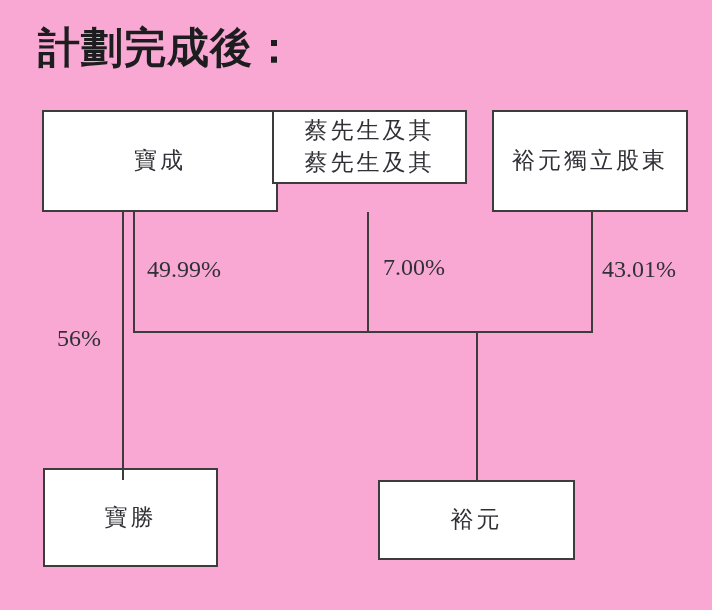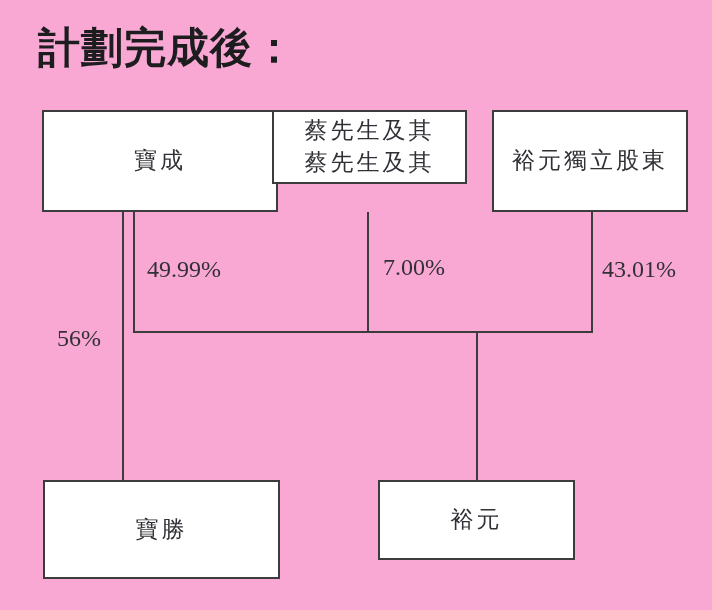--- a/index.html
+++ b/index.html
@@ -40,21 +40,21 @@
   .node-label {
     font-size: 23px;
     letter-spacing: 3px;
     line-height: 32px;
     color: #303036;
     white-space: nowrap;
   }
   .box-pou-chen   { left: 42px;  top: 110px; width: 236px; height: 102px; }
   .box-tsai       { left: 272px; top: 110px; width: 195px; height: 74px; }
   .box-yy-ind     { left: 492px; top: 110px; width: 196px; height: 102px; }
-  .box-pou-sheng  { left: 43px;  top: 480px; width: 237px; height: 99px; }
+  .box-pou-sheng  { left: 43px;  top: 468px; width: 175px; height: 99px; }
   .box-yue-yuen   { left: 378px; top: 480px; width: 197px; height: 80px; }
 
   .line {
     position: absolute;
     background: #3c3c3c;
   }
   .edge-a { left: 122px; top: 212px; width: 2px;   height: 268px; } 
   .edge-b { left: 133px; top: 212px; width: 2px;   height: 121px; } 
   .edge-c { left: 367px; top: 212px; width: 2px;   height: 121px; } 
   .edge-d { left: 591px; top: 212px; width: 2px;   height: 121px; } 

